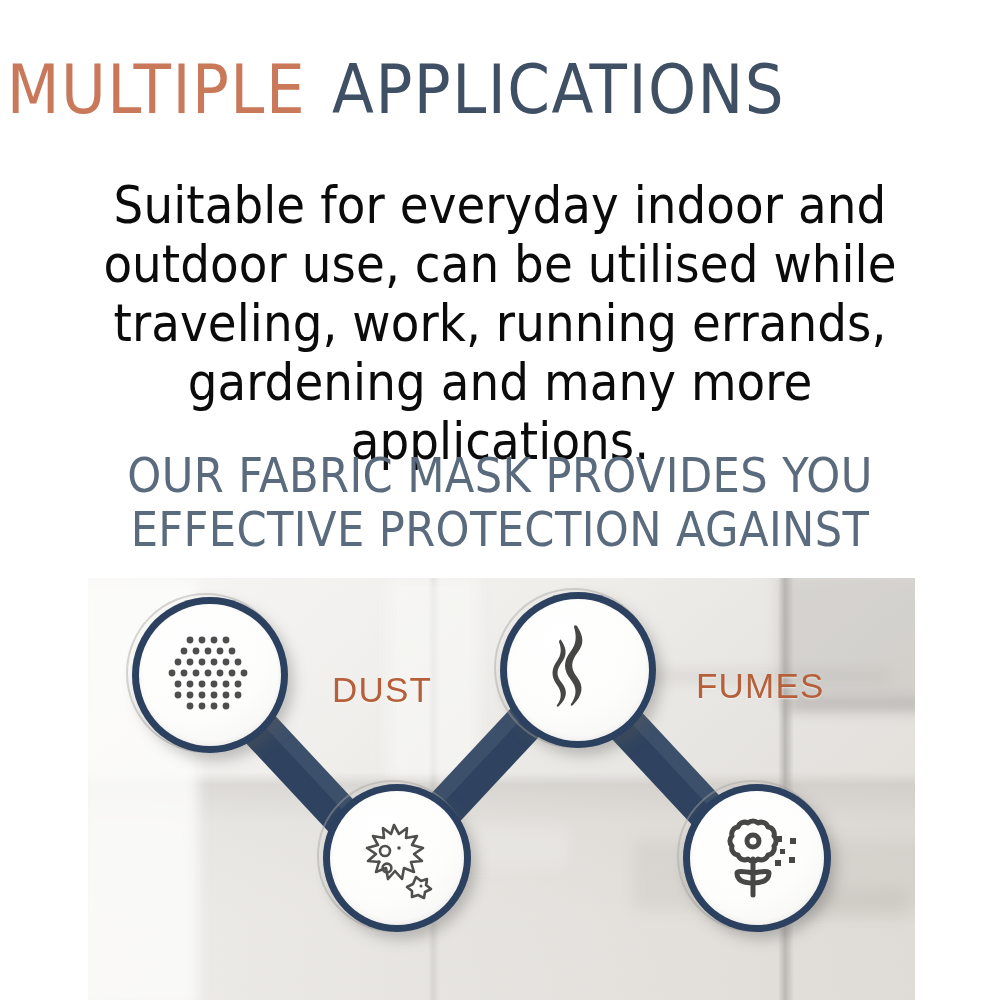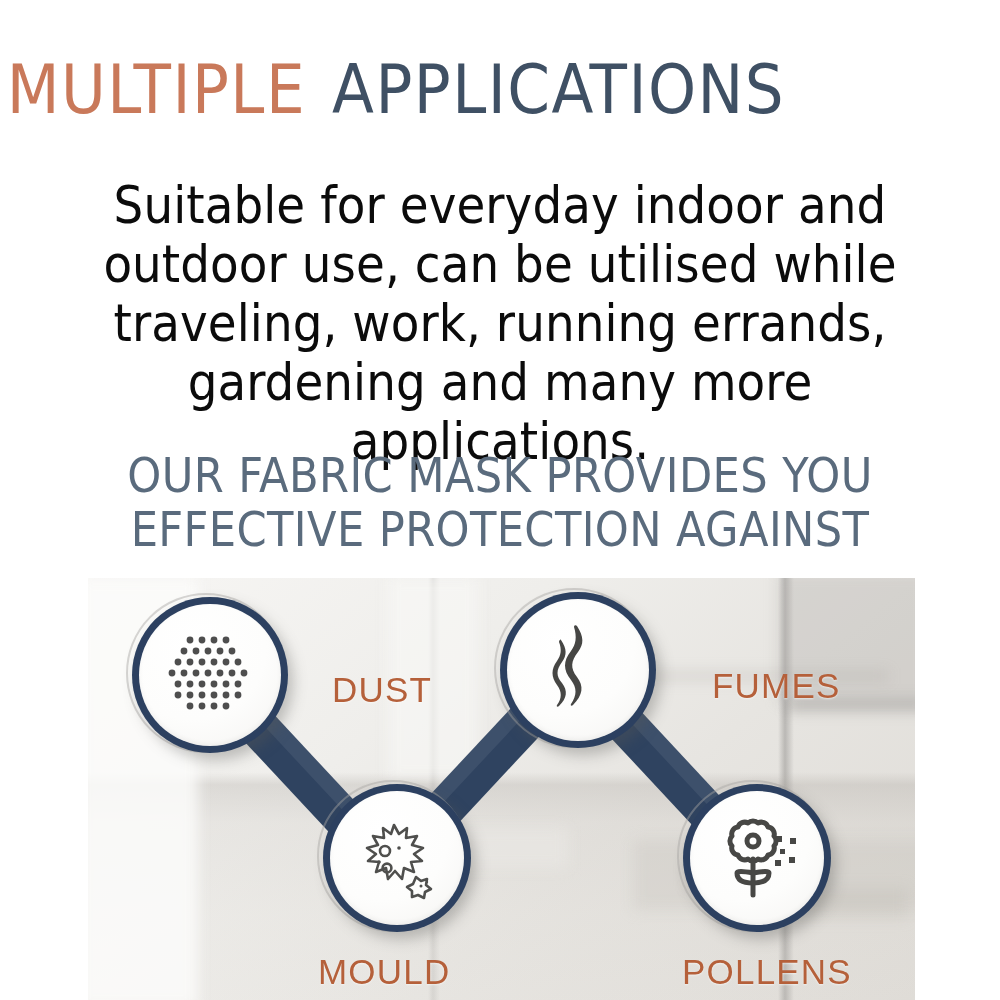--- a/index.html
+++ b/index.html
@@ -186,21 +186,21 @@
     color: #b5603a;
     font-family: "Liberation Sans", sans-serif;
     font-size: 35px;
     font-weight: 400;
     letter-spacing: 1.2px;
     white-space: nowrap;
     z-index: 9;
     text-shadow: 0 1px 2px rgba(255,255,255,0.55);
   }
   .node-label.l-dust    { left: 244px; top:  92px; }
-  .node-label.l-fumes   { left: 624px; top:  88px; }
+  .node-label.l-fumes   { left: 608px; top:  88px; }
   .node-label.l-mould   { left: 230px; top: 374px; }
   .node-label.l-pollens { left: 594px; top: 374px; }
 </style>
 </head>
 <body>
 
 <div id="page">
 
   <div class="headline">
     <span class="w1">MULTIPLE</span><span class="gap"></span><span class="w2">APPLICATIONS</span>
@@ -341,17 +341,15 @@
               <rect x="61" y="45" width="6" height="6"></rect>
               <rect x="75" y="42" width="6" height="6"></rect>
             </g>
           </svg>
         </div>
       </div>
     </div>
 
     <div class="node-label l-dust">DUST</div>
     <div class="node-label l-fumes">FUMES</div>
-    <div class="node-label l-mould">MOULD</div>
-    <div class="node-label l-pollens">POLLENS</div>
 
   </div>
 </div>
 
 </body></html>

